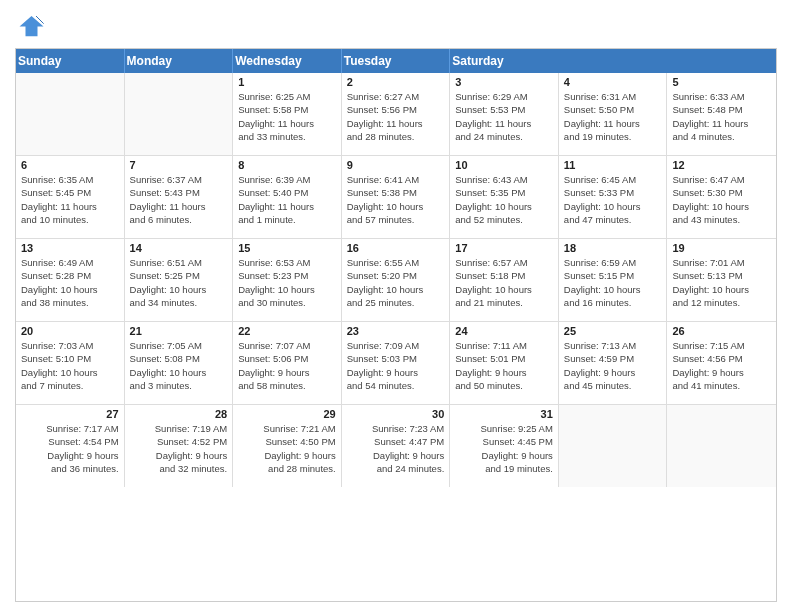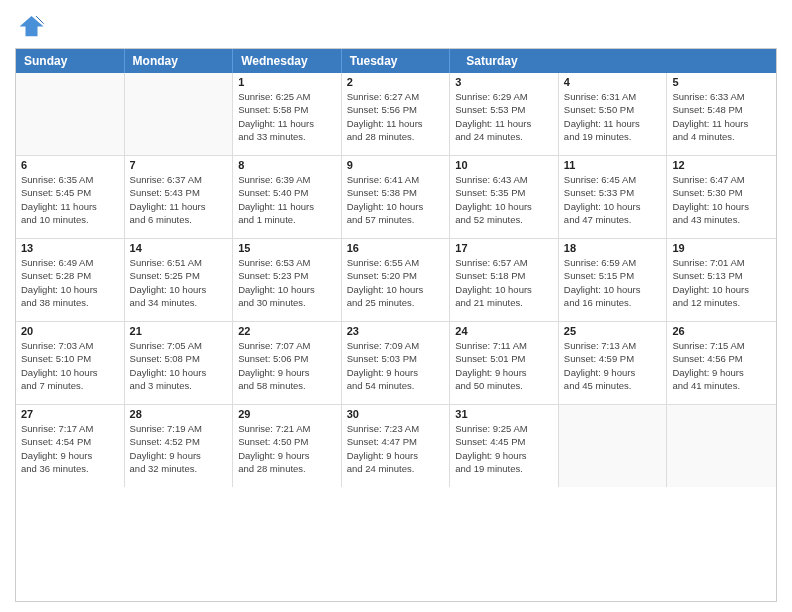--- a/index.html
+++ b/index.html
@@ -57,36 +57,36 @@
     }
     .cal-header {
       display: grid;
       grid-template-columns: repeat(7, 1fr);
       background: #3a7abf;
     }
     .cal-header-cell {
       color: #fff;
       font-size: 12px;
       font-weight: bold;
-      padding: 5px 8px;
+      padding: 5px 2px;
       text-align: left;
       border-right: 1px solid #5a9adf;
     }
-    .cal-header-cell:last-child { border-right: none; margin-left: 8px; }
+    .cal-header-cell:last-child { border-right: none; }
     .cal-body {
       display: flex;
       flex-direction: column;
     }
     .cal-row {
       display: grid;
       grid-template-columns: repeat(7, 1fr);
       border-bottom: 1px solid #ddd;
       flex: 1;
     }
-    .cal-row:last-child { border-bottom: none; }
+    .cal-row:last-child { border-bottom: none; text-align: right; }
     .cal-cell {
       border-right: 1px solid #ddd;
       padding: 3px 5px;
       font-size: 9.5px;
       color: #333;
       min-height: 82px;
       vertical-align: top;
       background: #fff;
     }
     .cal-cell:last-child { border-right: none; }

